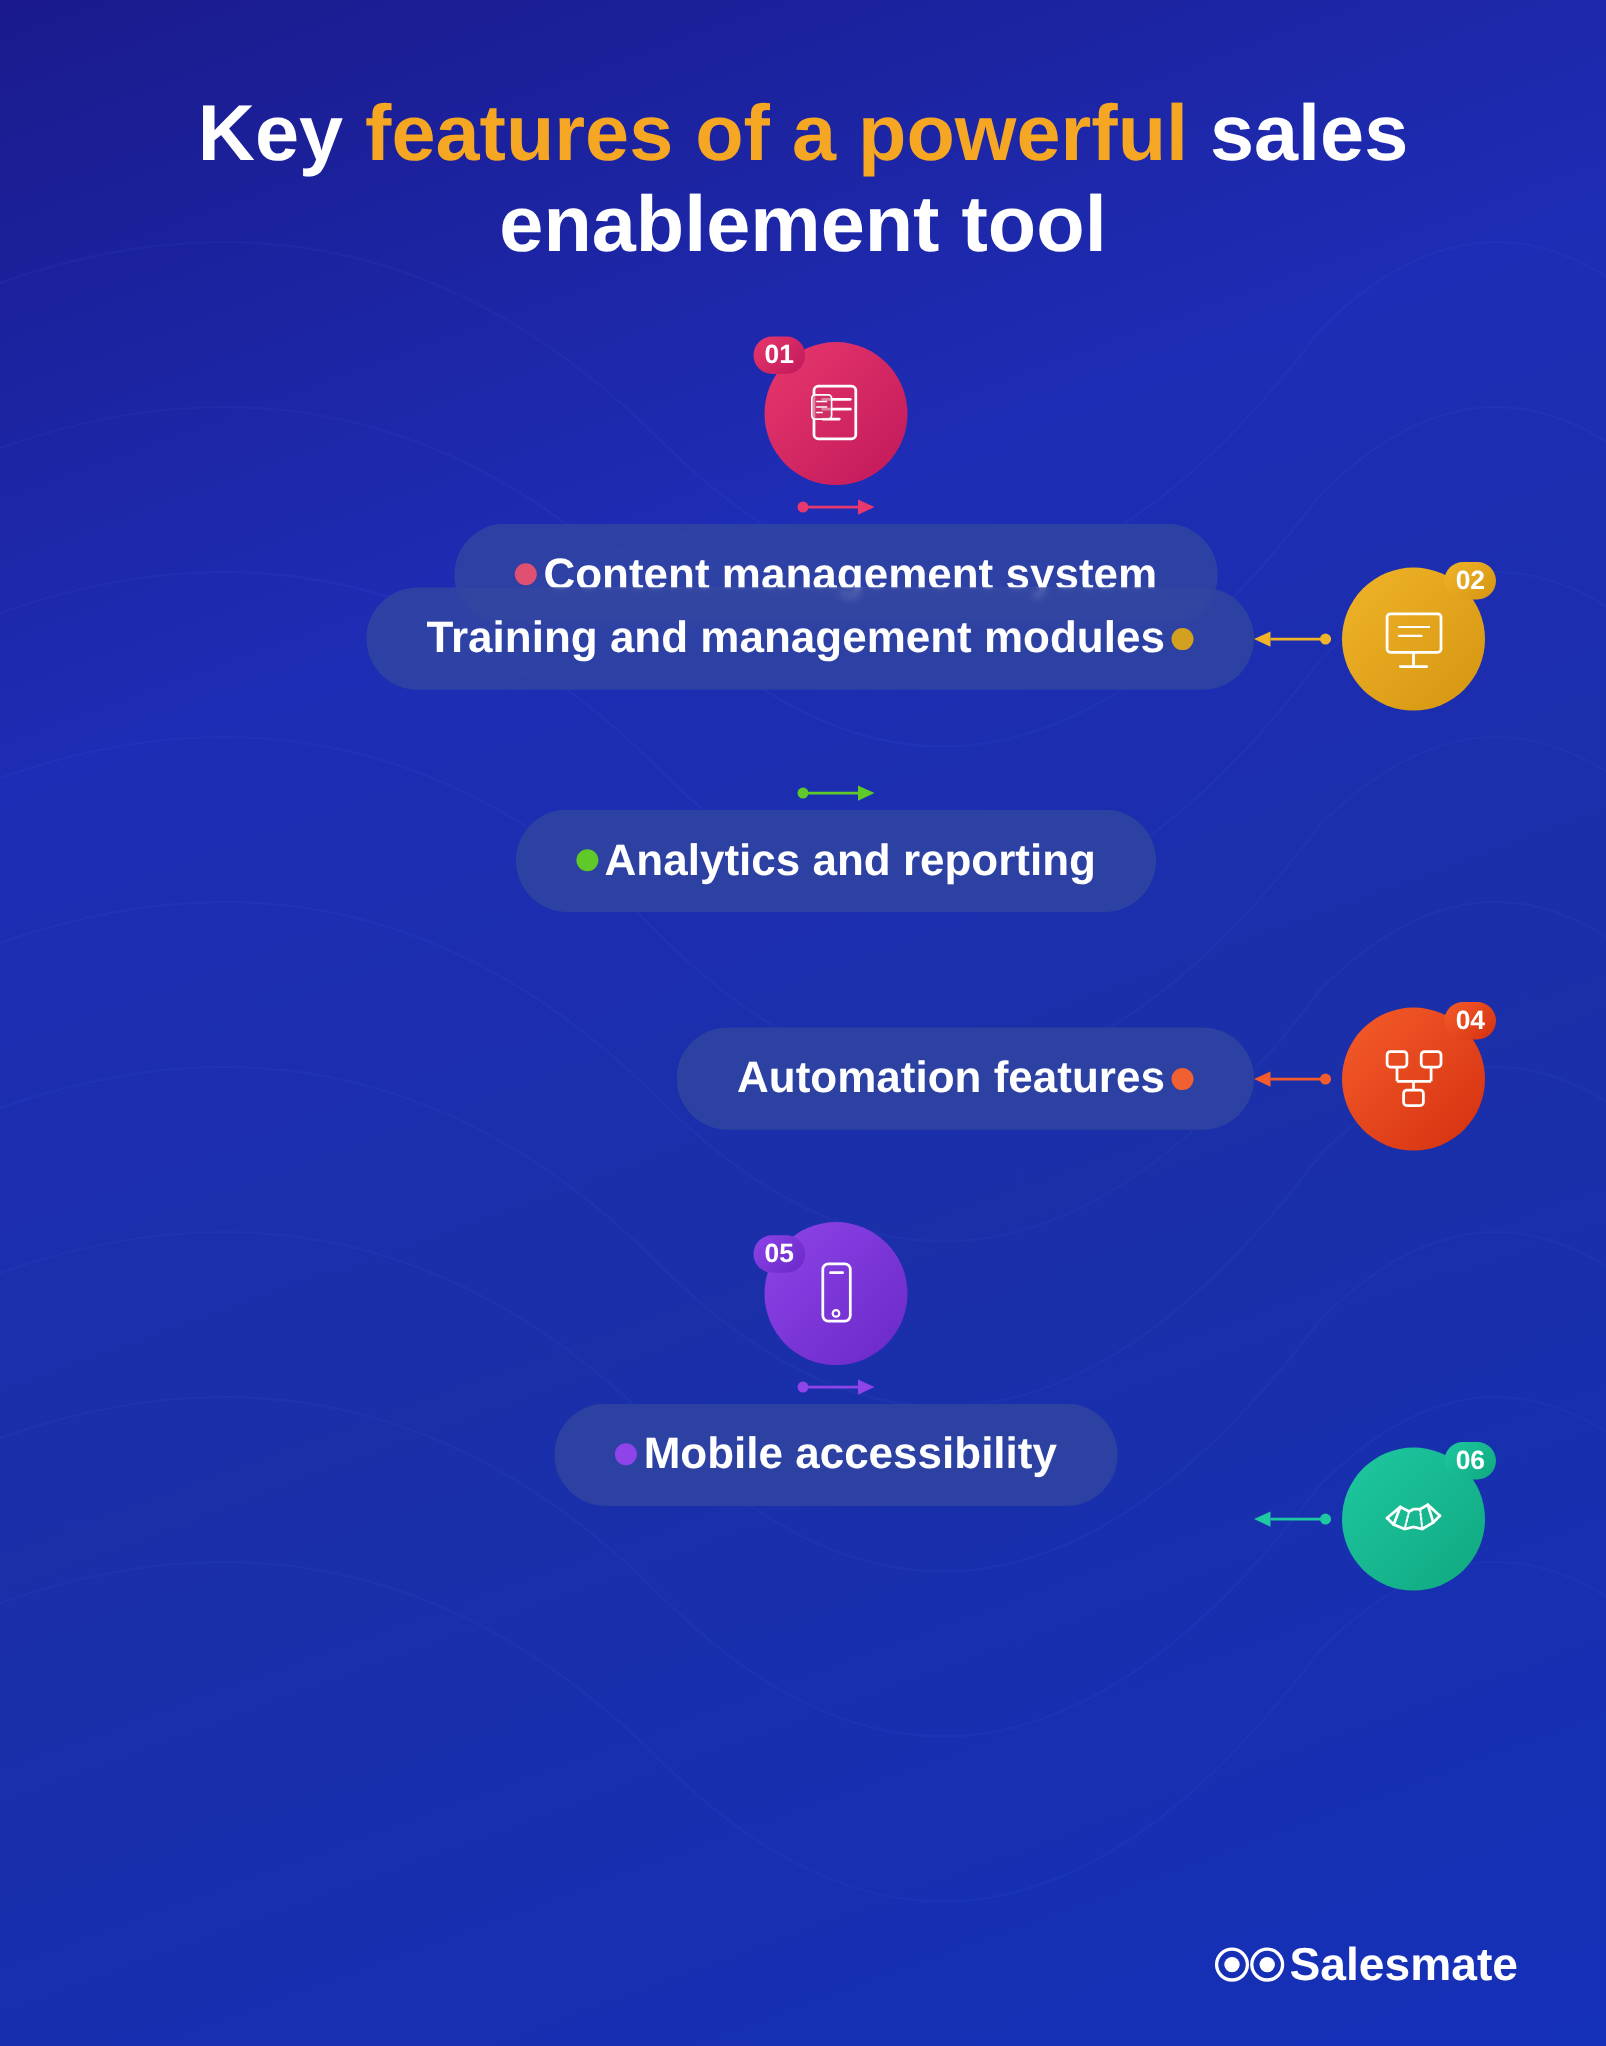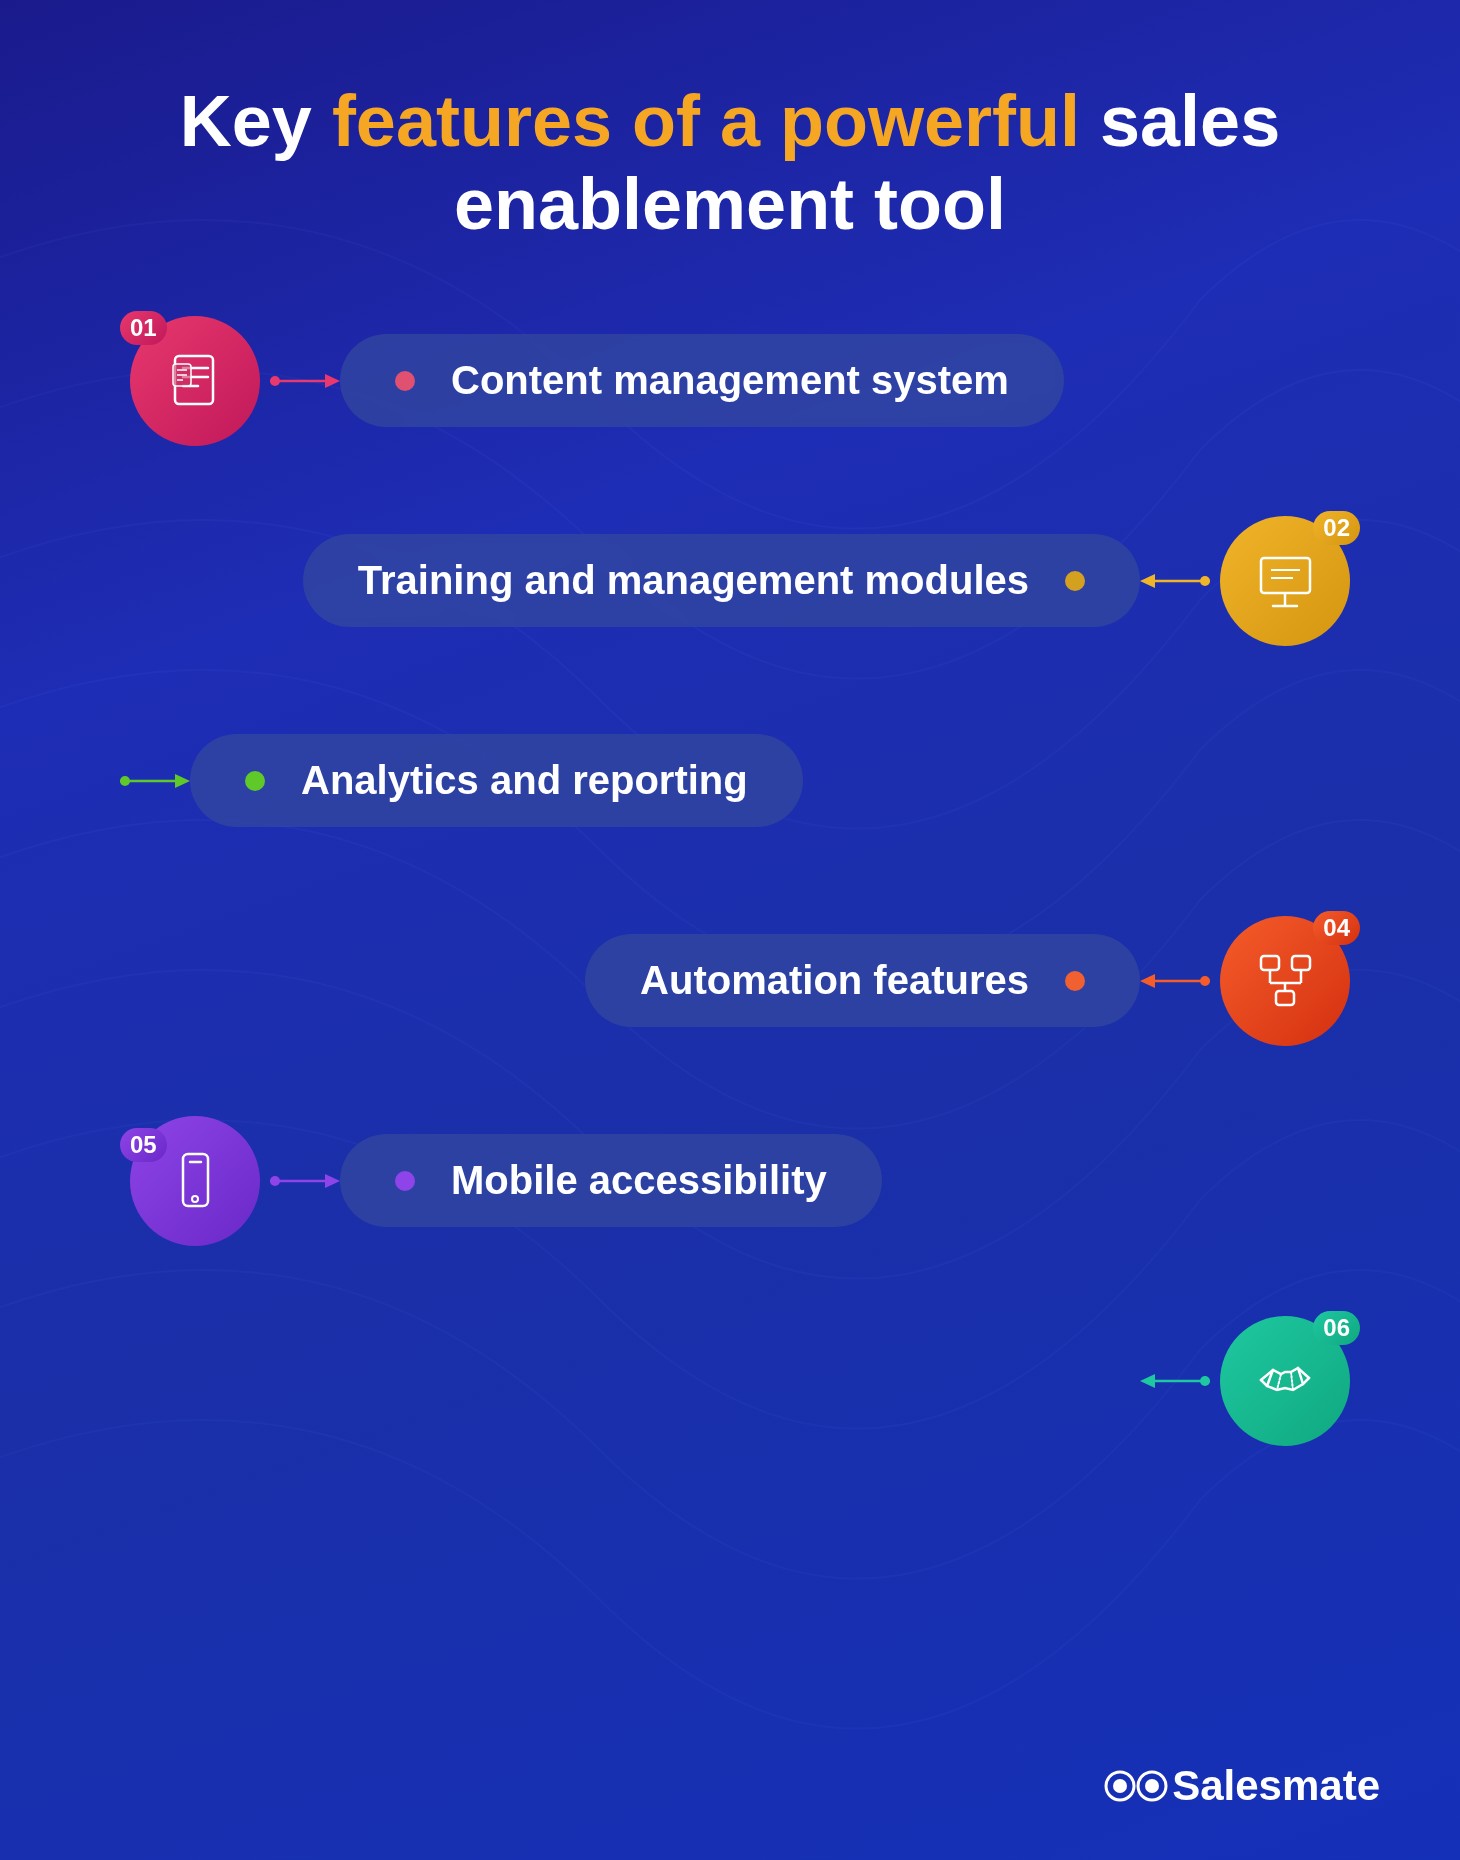--- a/index.html
+++ b/index.html
@@ -99,21 +99,21 @@
     }
 
     .feat-row {
       display: flex;
       align-items: center;
       height: 150px;
       margin-bottom: 30px;
     }
 
     .feat-row.left {
-      flex-direction: row;
+      flex-direction: column;
       padding-left: 60px;
     }
 
     .feat-row.right {
       flex-direction: row-reverse;
       padding-right: 40px;
       text-align: center;
     }
 
     .icon-group {
@@ -153,21 +153,21 @@
       width: 65px;
       height: 65px;
     }
 
     .pill-label {
       background: rgba(50, 70, 160, 0.8);
       border-radius: 60px;
       padding: 24px 55px;
       display: flex;
       align-items: center;
-      gap: 36px;
+      gap: 6px;
       min-width: 500px;
       backdrop-filter: blur(4px);
     }
 
     .pill-label .pill-dot {
       width: 20px;
       height: 20px;
       border-radius: 50%;
       flex-shrink: 0;
     }

